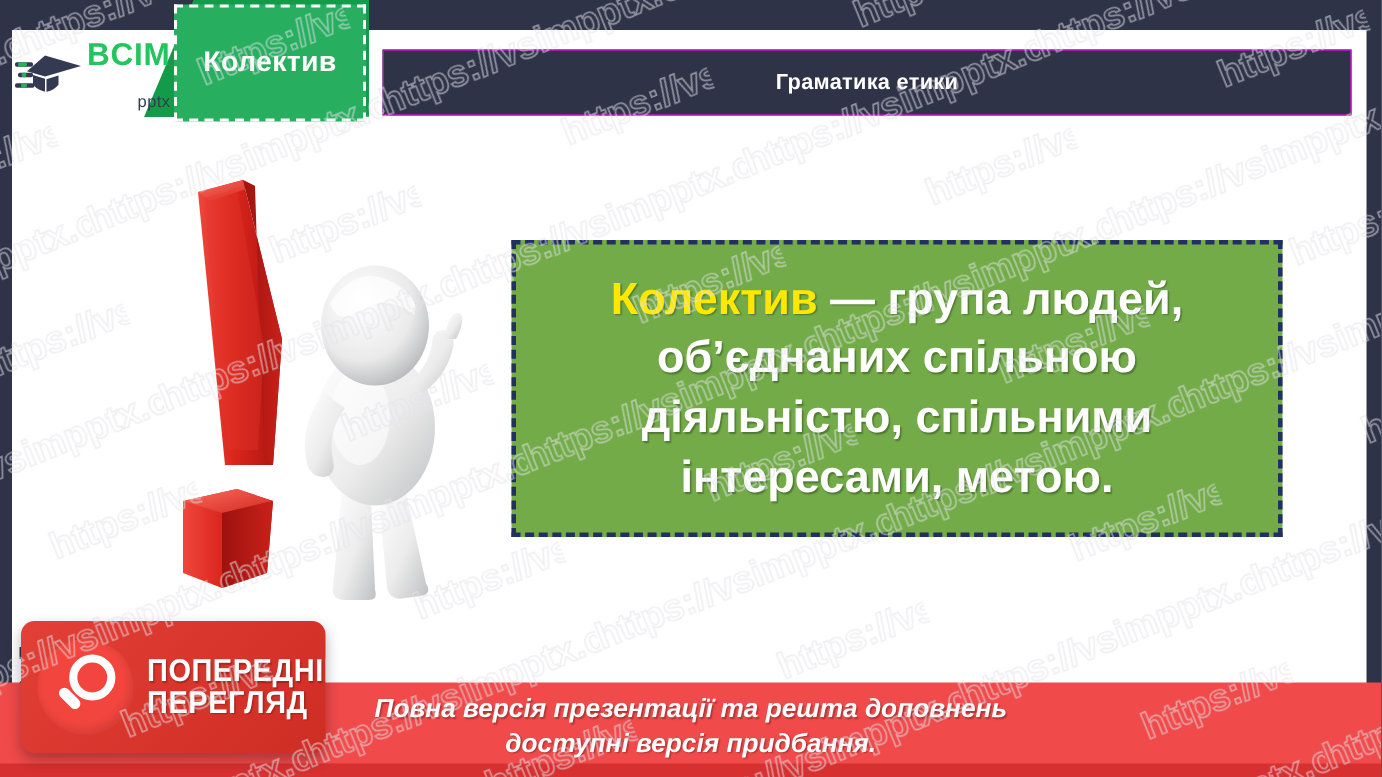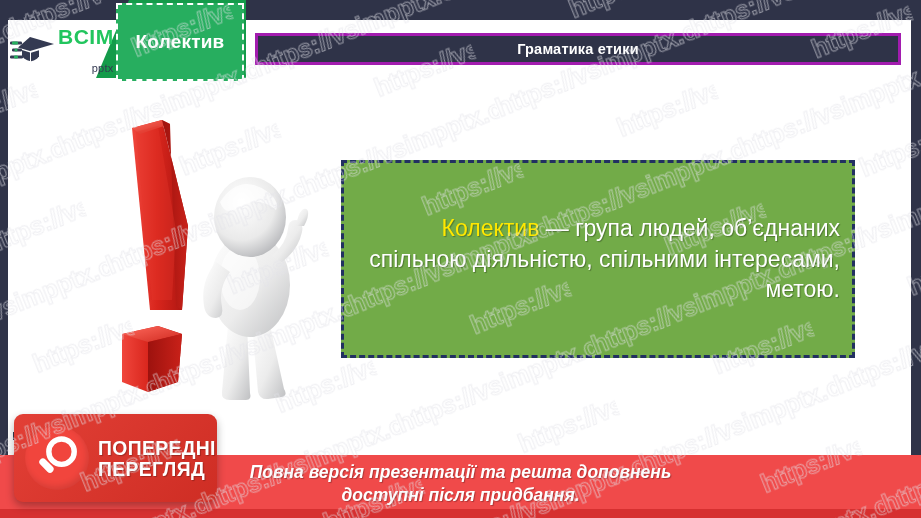--- a/index.html
+++ b/index.html
@@ -98,23 +98,23 @@
     margin-top: 16px;
     letter-spacing: .3px;
   }
 
   
   .title-bar {
     position: absolute;
     left: 255px;
     top: 33px;
     width: 646px;
-    height: 32px;
+    height: 44px;
     background: #2f3348;
-    border: 3px solid #a21caf;
+    border: 1px solid #a21caf;
     box-sizing: border-box;
     display: flex;
     align-items: center;
     justify-content: center;
     z-index: 4;
   }
   .title-bar .title-text {
     color: #ffffff;
     font-size: 14.5px;
     font-weight: bold;
@@ -141,24 +141,24 @@
     background: #72ab48;
     border: 3px dashed #223061;
     box-sizing: border-box;
     display: flex;
     align-items: center;
     justify-content: center;
     z-index: 3;
   }
   .def-text {
     width: 100%;
-    text-align: right;
+    text-align: center;
     color: #ffffff;
-    font-size: 23px;
-    font-weight: normal;
+    font-size: 30px;
+    font-weight: bold;
     line-height: 1.32;
     padding: 0 12px;
     box-sizing: border-box;
     text-shadow: 1px 1px 1px rgba(0,0,0,.30);
   }
   .def-text .kw {
     color: #ffe800;
   }
 
   
@@ -377,21 +377,21 @@
   </div>
 
   <div class="hidden-lines">
     <div>п</div>
     <div>с</div>
   </div>
 
   <div class="bottom-banner">
     <div class="banner-text">
       <div>Повна версія презентації та решта доповнень</div>
-      <div>доступні після придбання.</div>
+      <div>доступні версія придбання.</div>
     </div>
   </div>
 
   <div class="preview-badge">
     <span class="pb-circle">
       <svg viewBox="0 0 64 64" width="58" height="58">
         <g fill="none" stroke="#ffffff" stroke-width="6">
           <circle cx="37" cy="25" r="14"></circle>
         </g>
         <rect x="11" y="36" width="19" height="8" rx="4" fill="#ffffff" transform="rotate(45 20 40)"></rect>

